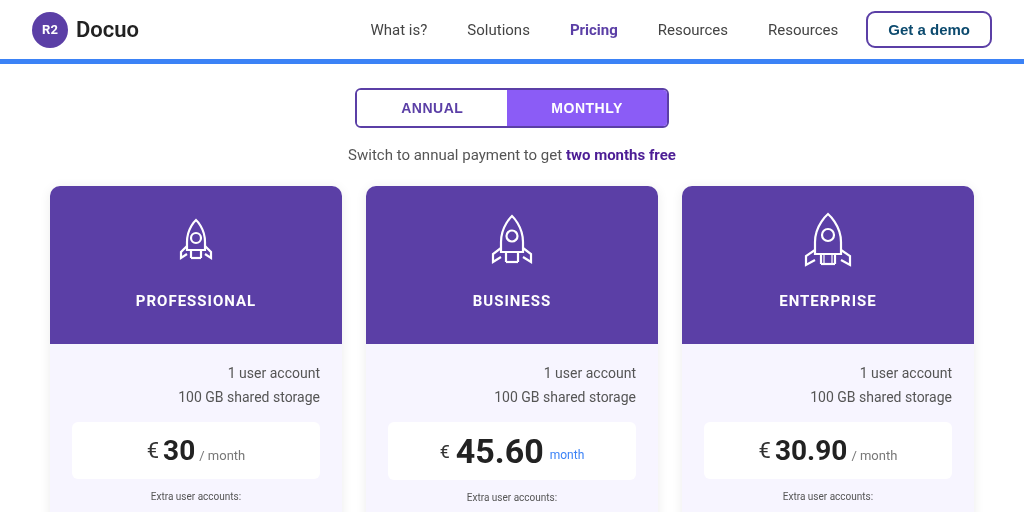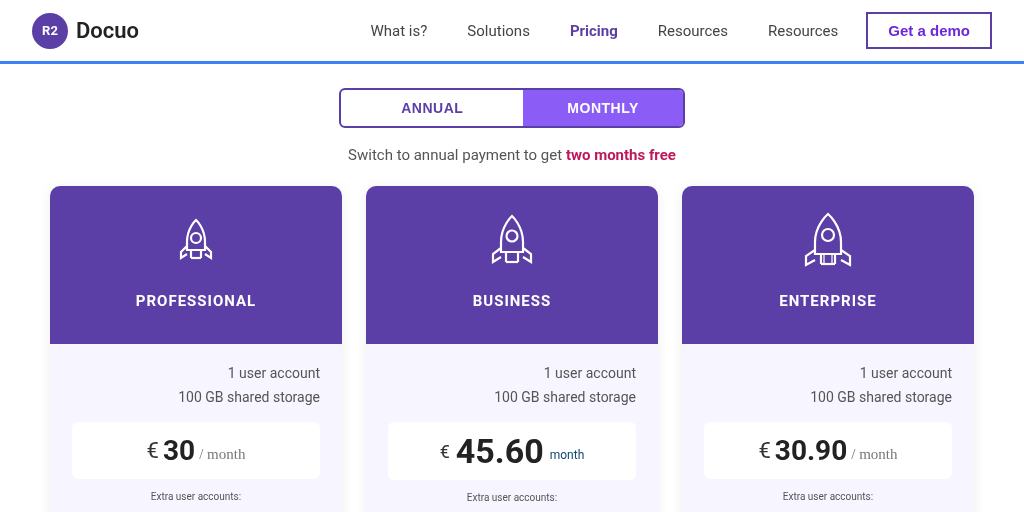--- a/index.html
+++ b/index.html
@@ -12,21 +12,21 @@
       overflow: hidden;
     }
 
     
     header {
       display: flex;
       align-items: center;
       justify-content: space-between;
       padding: 0 32px;
       height: 64px;
-      border-bottom: 3px solid #3b82f6;
+      border-bottom: 5px solid #3b82f6;
     }
     .logo {
       display: flex;
       align-items: center;
       gap: 8px;
     }
     .logo-icon {
       width: 36px;
       height: 36px;
       background: #5b3fa6;
@@ -54,24 +54,24 @@
       text-decoration: none;
       cursor: pointer;
       margin-left: 12px;
     }
     .nav-link.active {
       color: #5b3fa6;
       font-weight: 700;
     }
     .btn-demo {
       border: 2px solid #5b3fa6;
-      color: #6d28d9;
+      color: #0c4a6e;
       background: #fff;
       padding: 8px 20px;
-      border-radius: 0;
+      border-radius: 9px;
       font-size: 15px;
       font-weight: 600;
       cursor: pointer;
     }
 
     
     main {
       padding: 24px 32px 20px;
     }
 
@@ -89,35 +89,34 @@
     }
     .toggle-btn {
       padding: 10px 44px;
       font-size: 14px;
       font-weight: 700;
       letter-spacing: 0.5px;
       cursor: pointer;
       border: none;
       background: #fff;
       color: #5b3fa6;
-      margin-left: 16px;
     }
     .toggle-btn.active {
       background: #8b5cf6;
       color: #fff;
     }
 
     
     .subtitle {
       text-align: center;
       font-size: 15px;
       color: #555;
       margin-bottom: 22px;
     }
-    .subtitle strong { font-weight: 700; color: #be185d; }
+    .subtitle strong { font-weight: 700; color: #4c1d95; }
 
     
     .cards-container {
       display: flex;
       justify-content: center;
       gap: 24px;
     }
 
     .card {
       width: 292px;
@@ -181,25 +180,24 @@
       color: #333;
     }
 
     .price-amount {
       font-size: 28px;
       font-weight: 700;
       color: #222;
     }
 
     .price-period {
-      font-size: 15px;
+      font-size: 13px;
       color: #777;
       align-self: flex-end;
       padding-bottom: 4px;
-      font-family: Liberation Serif, serif;
     }
 
     .extra-label {
       font-size: 10px;
       color: #555;
       text-align: center;
       margin-top: 6px;
     }
 
     .extra-price-block {
@@ -236,21 +234,21 @@
       padding-bottom: 6px;
     }
     .price-business .amount-big {
       font-size: 34px;
       font-weight: 700;
       color: #222;
       line-height: 1;
     }
     .price-business .period-side {
       font-size: 12px;
-      color: #0c4a6e;
+      color: #3b82f6;
       padding-bottom: 4px;
       line-height: 1.4;
     }
   </style>
 </head>
 <body>
 
 <header>
   <div class="logo">
     <div class="logo-icon">

